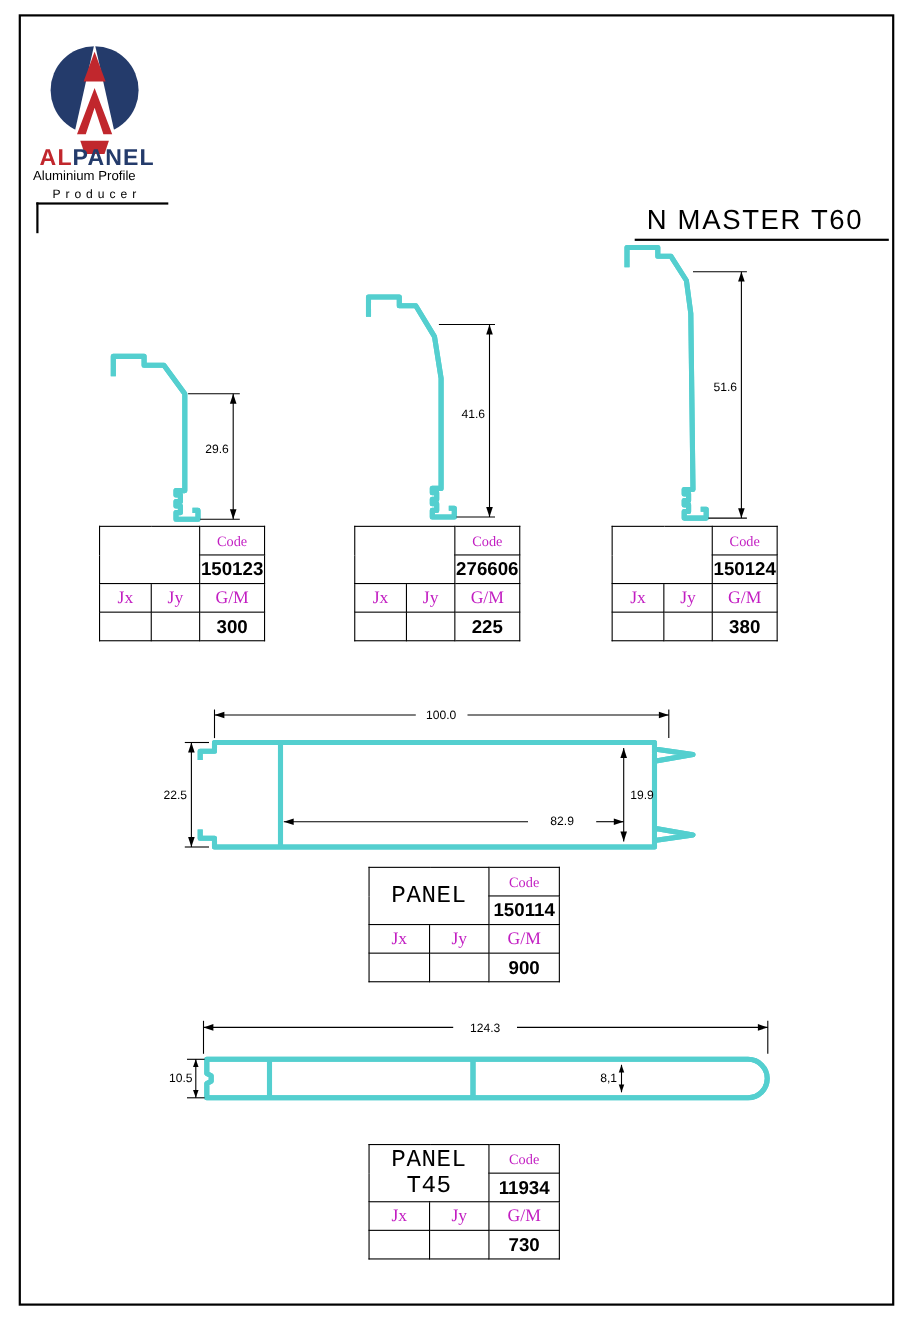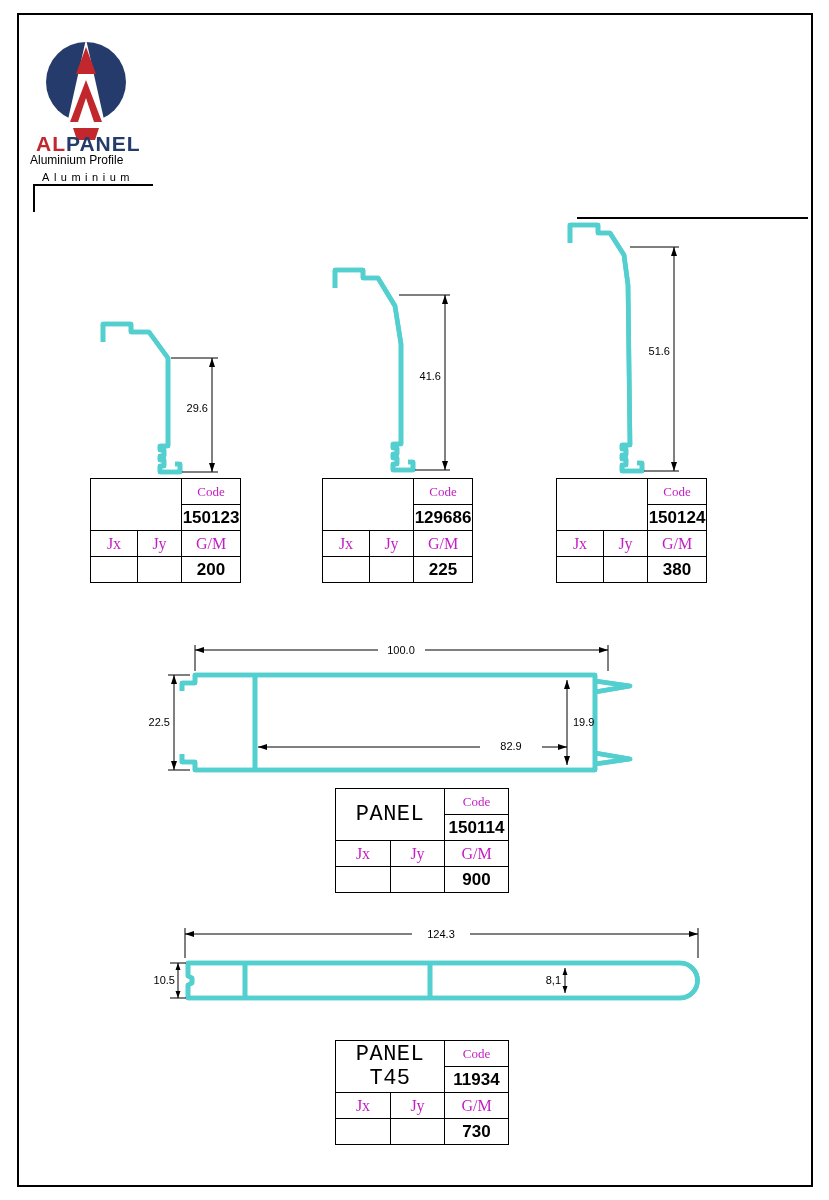--- a/index.html
+++ b/index.html
@@ -48,24 +48,25 @@
 
   <svg class="logo" width="92" height="112" viewBox="0 0 92 112">
     <circle cx="46" cy="48" r="40" class="fill-navy"></circle>
     <polygon points="46,5 27,90 65,90" fill="#ffffff"></polygon>
     <polygon points="46,13 36,40 56,40" class="fill-red"></polygon>
     <polygon points="46,46 30,88 38,88 46,64 54,88 62,88" class="fill-red"></polygon>
     <polygon points="33,94 59,94 55,106 37,106" class="fill-red"></polygon>
   </svg>
   <div class="brand"><span class="brand-red">AL</span><span class="brand-navy">PANEL</span></div>
   <div class="tag1">Aluminium Profile</div>
-  <div class="tag2">Aluminium</div>
+  <div class="tag2">Producer</div>
   <div class="lineH"></div>
   <div class="lineV"></div>
 
+  <div class="title">N MASTER T60</div>
   <div class="title-rule"></div>
 
   <svg class="drawing" style="left:85px;top:300px;" width="150" height="180" viewBox="0 0 150 180">
     <path id="cp1" class="prof" d="M 18 42 L 18 24 L 46 24 L 46 32 L 64 32 L 83 58 L 83 146 L 75 146 L 75 150 L 79 150 L 79 156 L 75 156 L 75 160 L 79 160 L 79 166 L 75 166 L 75 172 L 95 172 L 95 164 L 90 164"></path>
     <use href="#cp1" class="prof-in"></use>
     <g class="dim">
       <line x1="86" y1="58" x2="133" y2="58"></line>
       <line x1="97" y1="172" x2="133" y2="172"></line>
       <line x1="127" y1="58" x2="127" y2="172"></line>
     </g>
@@ -115,38 +116,38 @@
           <td class="num">150123</td>
         </tr>
     <tr>
       <td class="lbl lbl-big">Jx</td>
       <td class="lbl lbl-big">Jy</td>
       <td class="lbl lbl-big">G/M</td>
     </tr>
     <tr>
       <td></td>
       <td></td>
-      <td class="num">200</td>
+      <td class="num">300</td>
     </tr>
   </tbody>
     </table>
 
   <table class="spec" style="left:322px;top:478px;width:150px;">
     <colgroup>
         <col style="width:47px">
         <col style="width:44px">
         <col style="width:59px">
       </colgroup>
     <tbody>
         <tr>
       <td colspan="2" rowspan="2"></td>
       <td class="lbl lbl-code">Code</td>
     </tr>
     <tr>
-          <td class="num">129686</td>
+          <td class="num">276606</td>
         </tr>
     <tr>
       <td class="lbl lbl-big">Jx</td>
       <td class="lbl lbl-big">Jy</td>
       <td class="lbl lbl-big">G/M</td>
     </tr>
     <tr>
       <td></td>
       <td></td>
       <td class="num">225</td>

